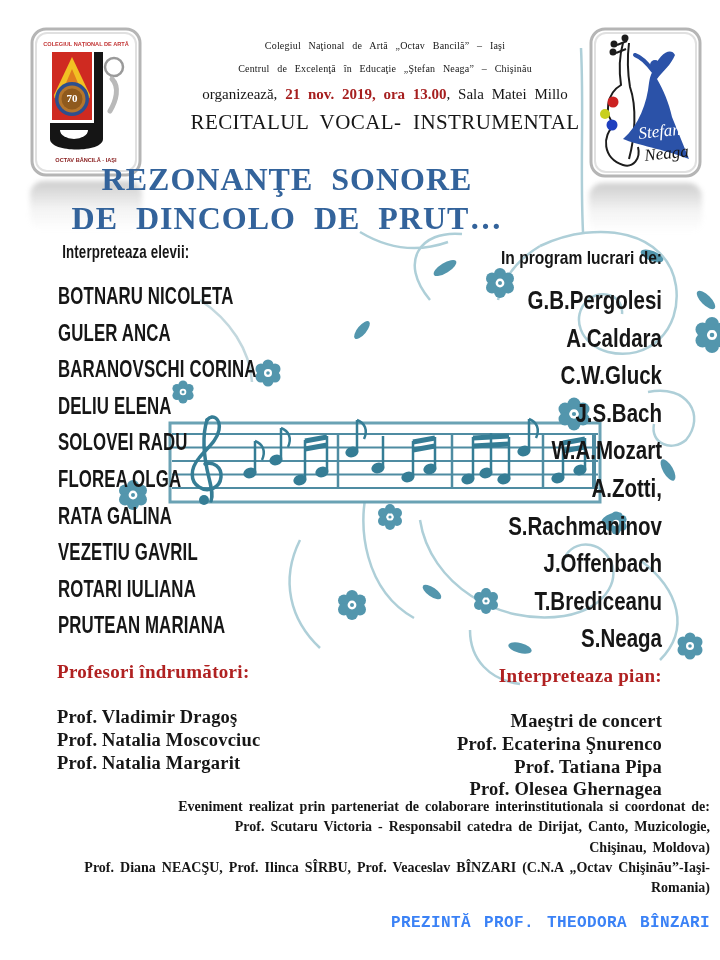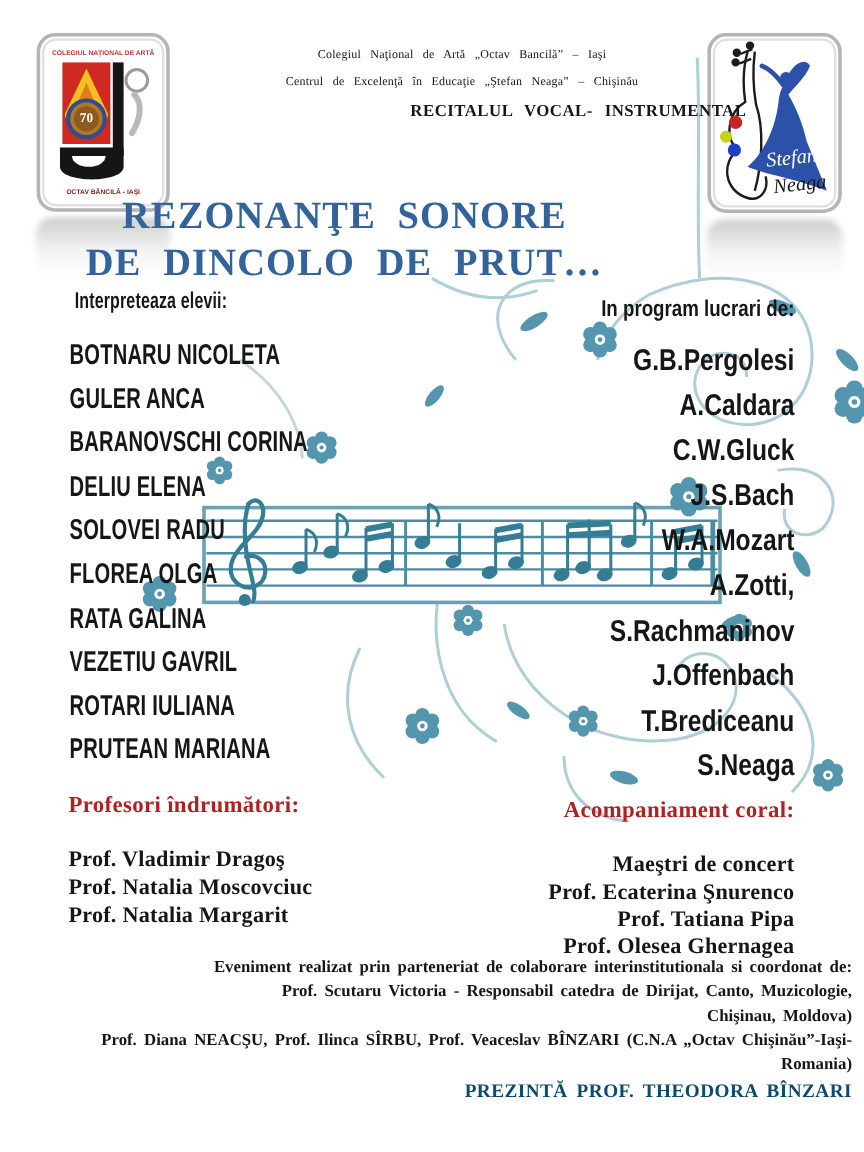--- a/index.html
+++ b/index.html
@@ -16,21 +16,21 @@
   .logo{position:absolute;z-index:2;}
   .logo-reflect{position:absolute;z-index:2;border-radius:14px;
     background:linear-gradient(to bottom, rgba(90,90,90,.30), rgba(160,160,160,.12) 55%, rgba(255,255,255,0));
     filter:blur(2.5px);}
 
   
   .header{left:148px;top:40px;width:474px;text-align:center;}
   .header .h-line{font-size:10px;letter-spacing:.2px;word-spacing:5px;margin-bottom:12px;white-space:nowrap;}
   .header .h-line3{font-size:15px;word-spacing:4px;margin-bottom:7px;white-space:nowrap;}
   .header .date-red{color:#a61f1f;font-weight:bold;}
-  .header .h-line4{font-size:14px;font-weight:bold;word-spacing:6px;letter-spacing:.4px;white-space:nowrap;text-align:right;}
+  .header .h-line4{font-size:21px;font-weight:normal;word-spacing:6px;letter-spacing:.4px;white-space:nowrap;}
 
   
   .title{left:0;top:160px;width:574px;text-align:center;color:#33639b;
     font-weight:bold;font-size:32px;line-height:39px;letter-spacing:1px;word-spacing:9px;}
 
   
   .performers{left:58px;top:241px;transform:scaleX(.70);transform-origin:left top;
     font-family:"Liberation Sans",sans-serif;font-weight:bold;white-space:nowrap;}
   .performers .list-heading{font-size:19px;margin:0 0 15px 6px;letter-spacing:.2px;}
   .performers .name{font-size:24px;line-height:36.6px;letter-spacing:.2px;}
@@ -43,21 +43,21 @@
   
   .teachers{left:57px;top:661px;}
   .red-heading{color:#b02121;font-weight:bold;font-size:19px;letter-spacing:.3px;margin:0 0 23px 0;}
   .serif-name{font-weight:bold;font-size:18.5px;line-height:23px;letter-spacing:.2px;white-space:nowrap;}
   .accomp{left:370px;top:665px;width:292px;text-align:right;}
   .accomp .serif-name{line-height:22.8px;}
 
   
   .footer{left:10px;top:797px;width:700px;text-align:right;font-weight:bold;
     font-size:14px;line-height:20.3px;word-spacing:2.5px;}
-  .footer .presenter{color:#0c4a6e;font-size:16px;letter-spacing:.4px;word-spacing:3px;margin-top:2px;}
+  .footer .presenter{color:#3b82f6;font-size:16px;letter-spacing:.4px;word-spacing:3px;margin-top:15px;font-family:Liberation Mono, monospace;}
 </style>
 </head>
 <body>
 
 <div class="poster">
 
   <svg id="decor" class="layer" viewBox="0 0 720 960">
     <g fill="none" stroke="#aecfd8" stroke-width="2.5">
       <path d="M583,232 C580,170 584,110 581,48"></path>
       <path d="M540,246 C600,218 668,232 676,286 C682,330 648,362 608,352 C580,345 570,316 588,300 C602,288 624,296 622,314"></path>
@@ -341,20 +341,21 @@
     <circle cx="16" cy="87" r="5" fill="#c8cf1e"></circle>
     <circle cx="23" cy="98" r="5.5" fill="#1e3fbf"></circle>
     <text x="50" y="112" font-size="17" font-style="italic" fill="#ffffff" font-family="Liberation Serif, serif" transform="rotate(-6 50 112)">Stefan</text>
     <text x="56" y="134" font-size="17" font-style="italic" fill="#161616" font-family="Liberation Serif, serif" transform="rotate(-6 56 134)">Neaga</text>
   </svg>
   <div class="logo-reflect" style="left:589px;top:183px;width:113px;height:50px;"></div>
 
   <div class="txt header">
     <div class="h-line">Colegiul Naţional de Artă „Octav Bancilă” – Iaşi</div>
     <div class="h-line">Centrul de Excelenţă în Educaţie „Ştefan Neaga” – Chişinău</div>
+    <div class="h-line3"><span>organizează, </span><span class="date-red">21 nov. 2019, ora 13.00</span><span>, Sala Matei Millo</span></div>
     <div class="h-line4">RECITALUL VOCAL- INSTRUMENTAL</div>
   </div>
 
   <div class="txt title">
     <div>REZONANŢE SONORE</div>
     <div>DE DINCOLO DE PRUT…</div>
   </div>
 
   <div class="txt performers">
     <div class="list-heading">Interpreteaza elevii:</div>
@@ -385,21 +386,21 @@
   </div>
 
   <div class="txt teachers">
     <div class="red-heading">Profesori îndrumători:</div>
     <div class="serif-name">Prof. Vladimir Dragoş</div>
     <div class="serif-name">Prof. Natalia Moscovciuc</div>
     <div class="serif-name">Prof. Natalia Margarit</div>
   </div>
 
   <div class="txt accomp">
-    <div class="red-heading">Acompaniament coral:</div>
+    <div class="red-heading">Interpreteaza pian:</div>
     <div class="serif-name">Maeştri de concert</div>
     <div class="serif-name">Prof. Ecaterina Şnurenco</div>
     <div class="serif-name">Prof. Tatiana Pipa</div>
     <div class="serif-name">Prof. Olesea Ghernagea</div>
   </div>
 
   <div class="txt footer">
     <div>Eveniment realizat prin parteneriat de colaborare interinstitutionala si coordonat de:</div>
     <div>Prof. Scutaru Victoria - Responsabil catedra de Dirijat, Canto, Muzicologie,</div>
     <div>Chişinau, Moldova)</div>

